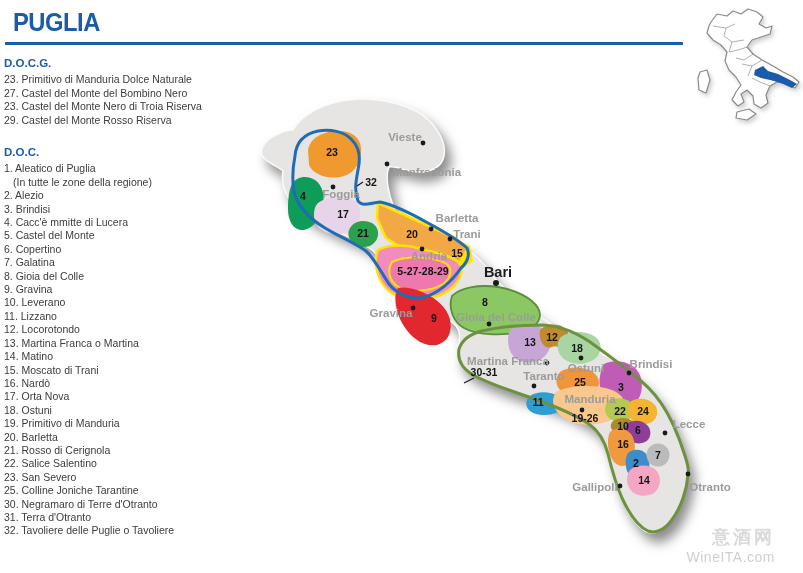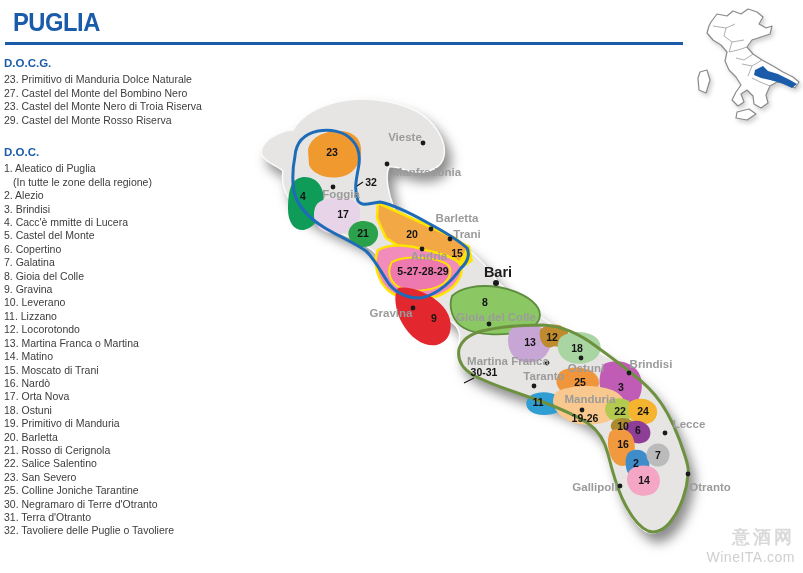--- a/index.html
+++ b/index.html
@@ -13,21 +13,21 @@
   .legend.docg{top:57px;}
   .legend.doc{top:146px;}
   .list-item{white-space:nowrap;}
   .list-item .note{padding-left:9px;}
   svg text{font-family:"Liberation Sans",sans-serif;}
   .rlabel{font-size:10.5px;font-weight:bold;fill:#141414;}
   .clabel{font-size:11.5px;font-weight:bold;fill:#9B9B9B;}
   .clabel.major{font-size:14.5px;fill:#1B1B1B;}
   .landmass{filter:drop-shadow(6px 9px 6px rgba(45,45,45,0.55));}
   .inset{filter:drop-shadow(2px 3px 2px rgba(0,0,0,0.18));}
-  .watermark{position:absolute;right:8px;bottom:8px;text-align:right;color:#D9D9D9;}
+  .watermark{position:absolute;right:28px;bottom:8px;text-align:right;color:#D9D9D9;}
   .watermark .cjk{font-size:18px;letter-spacing:3px;font-weight:bold;}
   .watermark .latin{font-size:14px;color:#CFCFCF;letter-spacing:0.5px;}
 </style>
 </head>
 <body>
 
 <div class="stage">
 
   <div class="page-title">PUGLIA</div>
   <div class="title-rule"></div>

